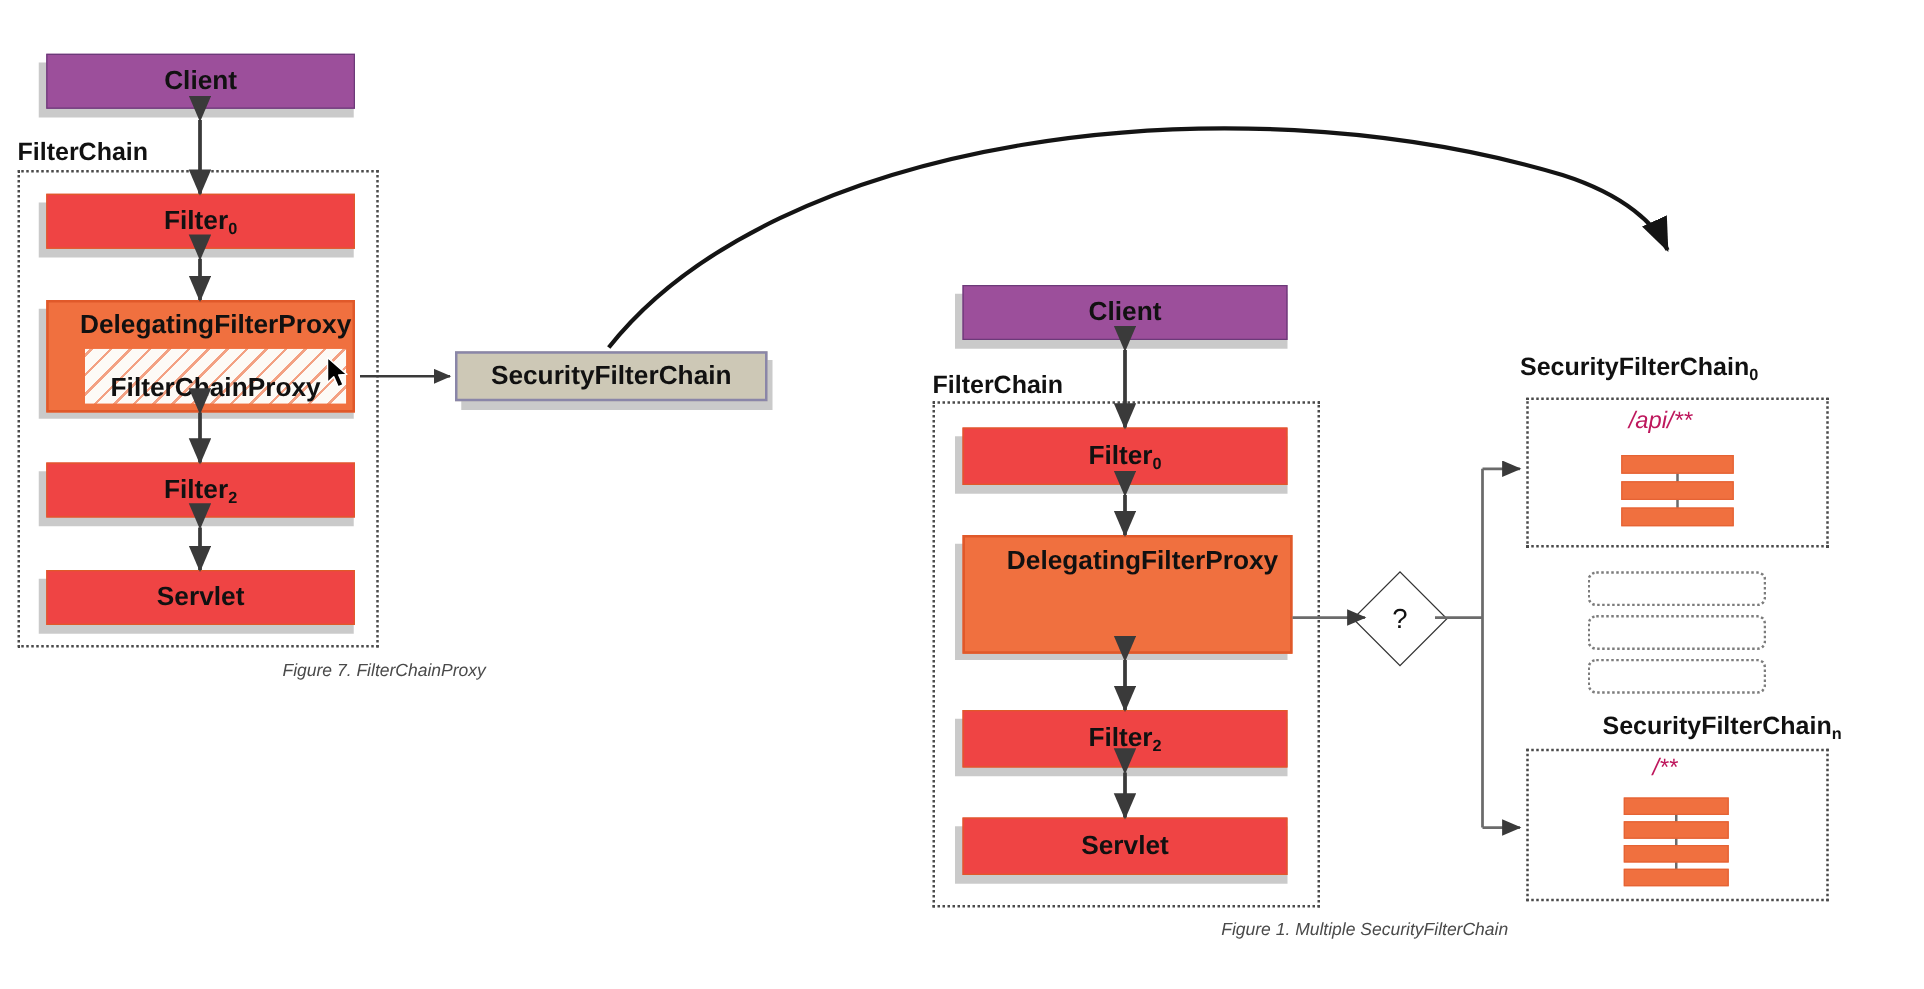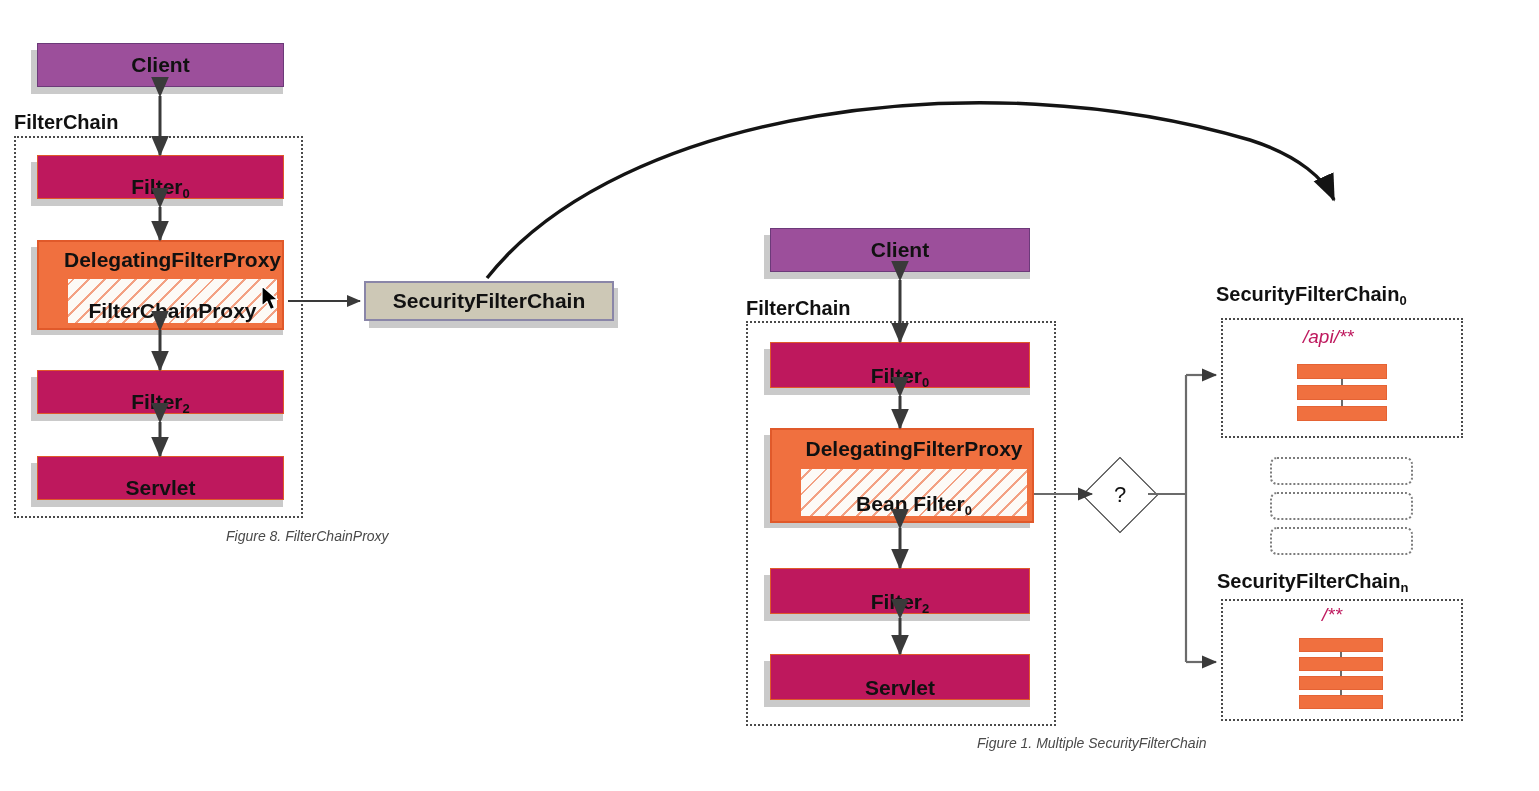--- a/index.html
+++ b/index.html
@@ -37,25 +37,24 @@
     opacity: .75;
     z-index: 1;
   }
   .box-client {
     background: #9c4f9b;
     border: 1.5px solid #6c3a79;
     z-index: 3;
     font-size: 21px;
   }
   .box-filter {
-    background: #be185d;
+    background: #ef4444;
     border: 1.5px solid #e0592a;
     z-index: 3;
     font-size: 21px;
-    align-items: flex-end;
   }
   .box-sfc {
     background: #cdc8b6;
     border: 2px solid #8a86a8;
     z-index: 3;
     font-size: 21px;
   }
 
   
   .dfp {
@@ -303,45 +302,40 @@
   <div class="shadow" style="left:31px; top:463px; width:252px; height:44px;"></div>
   <div class="node box-filter" style="left:37px; top:456px; width:247px; height:44px;">
     <span>Servlet</span>
   </div>
 
   <div class="shadow" style="left:369px; top:288px; width:249px; height:40px;"></div>
   <div class="node box-sfc" style="left:364px; top:281px; width:250px; height:40px;">
     <span>SecurityFilterChain</span>
   </div>
 
-  <div class="caption" style="left:226px; top:528px;">Figure 8. FilterChainProxy</div>
+  <div class="caption" style="left:226px; top:528px;">Figure 7. FilterChainProxy</div>
 
   <div class="shadow" style="left:764px; top:235px; width:266px; height:44px;"></div>
   <div class="node box-client" style="left:770px; top:228px; width:260px; height:44px;">
     <span>Client</span>
   </div>
 
   <div class="group-label" style="left:746px; top:297px;">FilterChain</div>
   <div class="dashed-group" style="left:746px; top:321px; width:310px; height:405px;"></div>
 
   <div class="shadow" style="left:764px; top:349px; width:266px; height:46px;"></div>
   <div class="node box-filter" style="left:770px; top:342px; width:260px; height:46px;">
     <span>
       <span>Filter</span><sub>0</sub>
     </span>
   </div>
 
   <div class="shadow" style="left:764px; top:435px; width:266px; height:93px;"></div>
   <div class="dfp" style="left:770px; top:428px; width:264px; height:95px;">
     <div class="dfp-title" style="height:38px;">DelegatingFilterProxy</div>
-    <div class="dfp-inner">
-      <span>
-        <span>Bean Filter</span><sub>0</sub>
-      </span>
-    </div>
   </div>
 
   <div class="shadow" style="left:764px; top:575px; width:266px; height:46px;"></div>
   <div class="node box-filter" style="left:770px; top:568px; width:260px; height:46px;">
     <span>
       <span>Filter</span><sub>2</sub>
     </span>
   </div>
 
   <div class="shadow" style="left:764px; top:661px; width:266px; height:46px;"></div>
@@ -364,21 +358,21 @@
     <div class="bar-spine" style="left:44px; top:4px; height:48px;"></div>
     <div class="bar" style="left:0; top:0;  width:90px; height:15px;"></div>
     <div class="bar" style="left:0; top:21px; width:90px; height:15px;"></div>
     <div class="bar" style="left:0; top:42px; width:90px; height:15px;"></div>
   </div>
 
   <div class="ph-row" style="left:1270px; top:457px; width:143px; height:28px;"></div>
   <div class="ph-row" style="left:1270px; top:492px; width:143px; height:28px;"></div>
   <div class="ph-row" style="left:1270px; top:527px; width:143px; height:28px;"></div>
 
-  <div class="group-label" style="left:1217px; top:570px;">
+  <div class="group-label" style="left:1282px; top:570px;">
     <span>SecurityFilterChain</span><sub>n</sub>
   </div>
   <div class="dashed-group" style="left:1221px; top:599px; width:242px; height:122px;"></div>
   <div class="chain-path" style="left:1322px; top:604px;">/**</div>
 
   <div class="bar-stack" style="left:1299px; top:638px; width:84px; height:72px;">
     <div class="bar-spine" style="left:41px; top:4px; height:64px;"></div>
     <div class="bar" style="left:0; top:0;  width:84px; height:14px;"></div>
     <div class="bar" style="left:0; top:19px; width:84px; height:14px;"></div>
     <div class="bar" style="left:0; top:38px; width:84px; height:14px;"></div>

